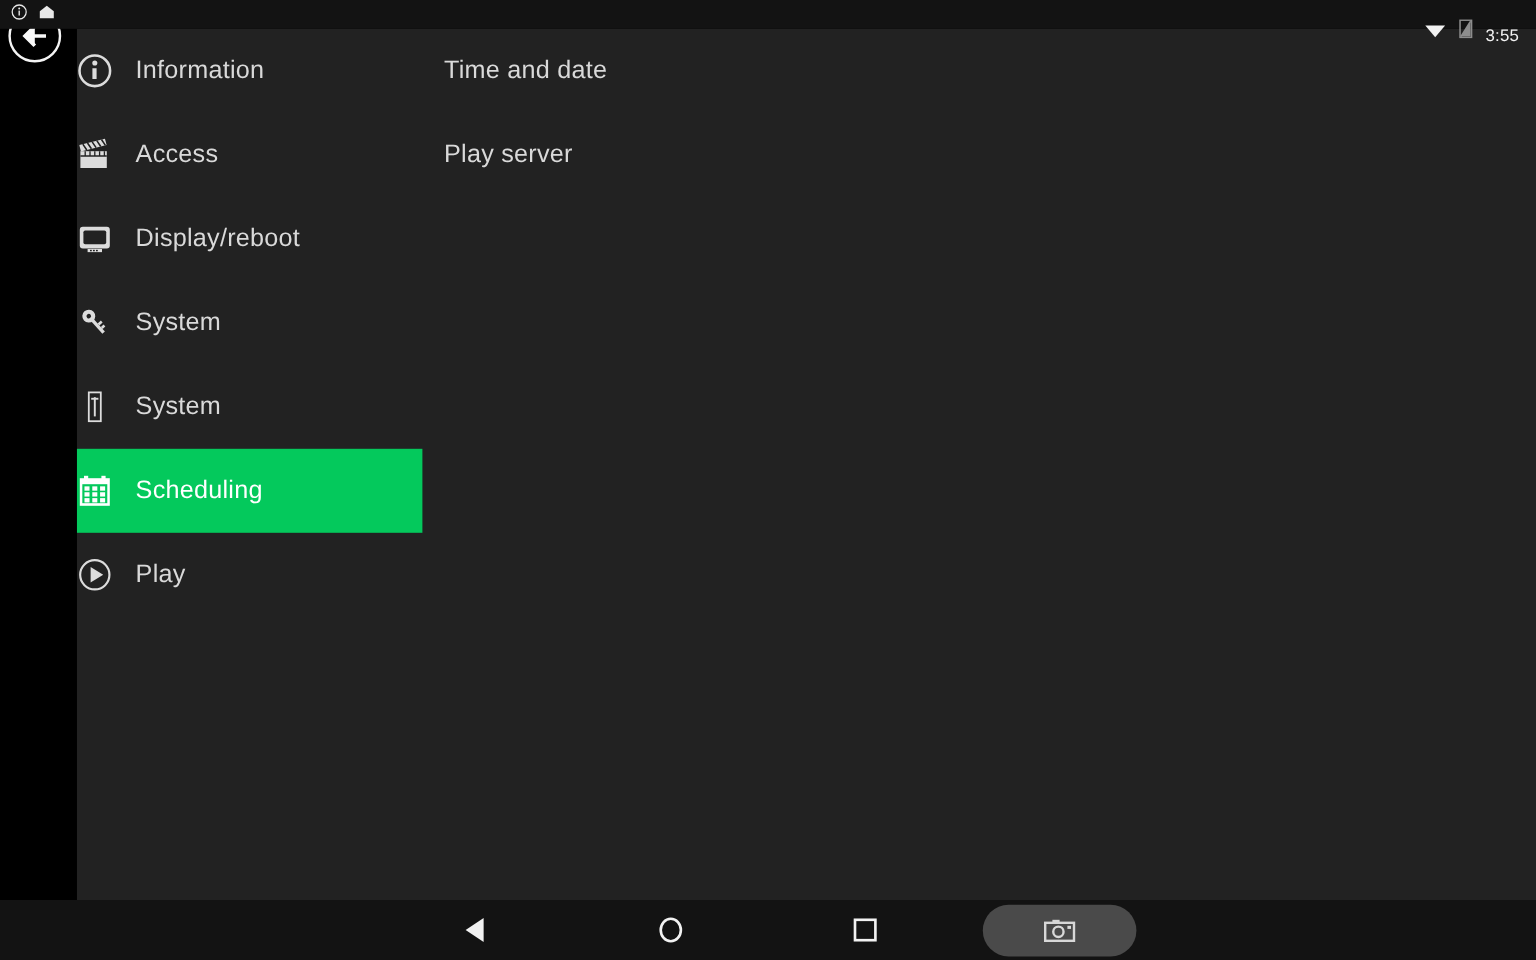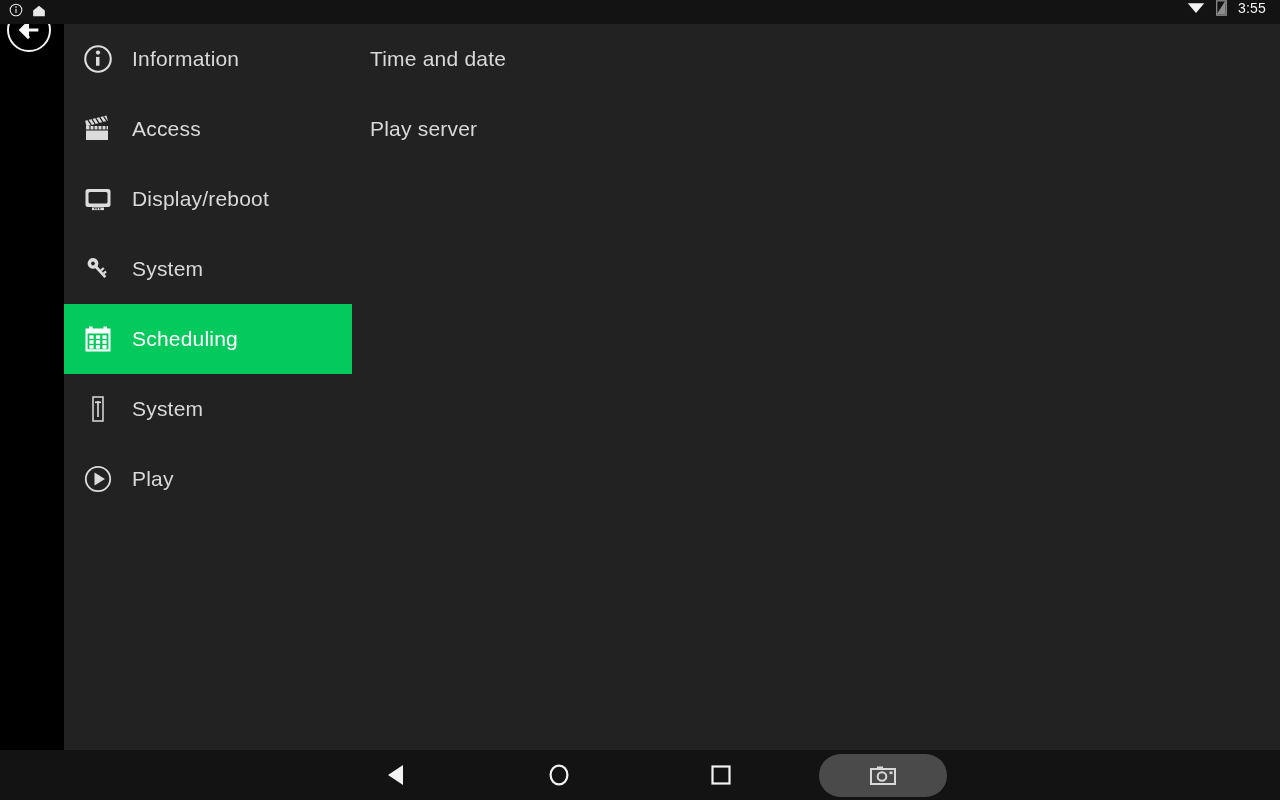--- a/index.html
+++ b/index.html
@@ -10,21 +10,21 @@
     overflow:hidden;
   }
   #screen { position:relative; width:1280px; height:800px; background:#000; }
 
   
   .statusbar {
     position:absolute; left:0; top:0; width:1280px; height:24px;
     background:#131313; z-index:30;
   }
   .sb-left { position:absolute; left:9px; top:0; height:24px; display:flex; align-items:center; gap:9px; }
-  .sb-right { position:absolute; right:14px; top:0; height:37px; display:flex; align-items:flex-start; gap:10px; }
+  .sb-right { position:absolute; right:14px; top:0; height:37px; display:flex; align-items:flex-end; gap:10px; }
   .sb-clock { color:#f2f2f2; font-size:14px; letter-spacing:.2px; }
 
   
   .rail {
     position:absolute; left:0; top:0; width:64px; height:750px;
     background:#000; z-index:20;
   }
   .back-btn {
     position:absolute; left:7px; top:8px; width:44px; height:44px;
     border:2px solid #f4f4f4; border-radius:50%;
@@ -35,21 +35,21 @@
   
   .content {
     position:absolute; left:64px; top:24px; width:1216px; height:726px;
     background:#222222;
   }
 
   
   .menu { position:absolute; left:0; top:0; width:288px; }
   .menu-item {
     position:relative; height:70px; display:flex; align-items:center;
-    padding-left:19px; gap:19px;
+    gap:19px;
   }
   .menu-item .label {
     font-size:21px; color:#d9d9d9; font-weight:300; letter-spacing:.2px;
     white-space:nowrap;
   }
   .menu-item.selected { background:#04C95C; }
   .menu-item.selected .label { color:#ffffff; }
   .ico { width:30px; height:30px; flex:0 0 30px; display:block; }
 
   
@@ -167,20 +167,31 @@
       <div class="menu-item">
         <span class="ico">
           <svg width="30" height="30" viewBox="0 0 30 30">
             <g transform="rotate(-42 15 15)">
               <circle cx="15" cy="7.5" r="5.4" fill="#dcdcdc"></circle>
               <circle cx="15" cy="7.5" r="1.9" fill="#222"></circle>
               <rect x="13.6" y="12" width="2.8" height="14" fill="#dcdcdc"></rect>
               <rect x="16.4" y="17" width="3.6" height="2.2" fill="#dcdcdc"></rect>
               <rect x="16.4" y="21" width="3" height="2.2" fill="#dcdcdc"></rect>
             </g>
+          </svg>
+        </span>
+        <span class="label">System</span>
+      </div>
+
+      <div class="menu-item">
+        <span class="ico">
+          <svg width="30" height="30" viewBox="0 0 30 30">
+            <rect x="10" y="3" width="10" height="24" fill="none" stroke="#dcdcdc" stroke-width="1.5"></rect>
+            <rect x="14.2" y="7" width="1.6" height="16" fill="#dcdcdc"></rect>
+            <rect x="12" y="7.5" width="6" height="1.6" fill="#dcdcdc"></rect>
           </svg>
         </span>
         <span class="label">System</span>
       </div>
 
       <div class="menu-item selected">
         <span class="ico">
           <svg width="30" height="30" viewBox="0 0 30 30">
             <rect x="6" y="2.5" width="3.5" height="4" fill="#ffffff"></rect>
             <rect x="20.5" y="2.5" width="3.5" height="4" fill="#ffffff"></rect>
@@ -198,31 +209,20 @@
               <rect x="19.4" y="21.1" width="4.2" height="3.6"></rect>
             </g>
           </svg>
         </span>
         <span class="label">Scheduling</span>
       </div>
 
       <div class="menu-item">
         <span class="ico">
           <svg width="30" height="30" viewBox="0 0 30 30">
-            <rect x="10" y="3" width="10" height="24" fill="none" stroke="#dcdcdc" stroke-width="1.5"></rect>
-            <rect x="14.2" y="7" width="1.6" height="16" fill="#dcdcdc"></rect>
-            <rect x="12" y="7.5" width="6" height="1.6" fill="#dcdcdc"></rect>
-          </svg>
-        </span>
-        <span class="label">System</span>
-      </div>
-
-      <div class="menu-item">
-        <span class="ico">
-          <svg width="30" height="30" viewBox="0 0 30 30">
             <circle cx="15" cy="15" r="12.2" fill="none" stroke="#dcdcdc" stroke-width="1.8"></circle>
             <path d="M11.5 8.6 L22 15 L11.5 21.4 Z" fill="#dcdcdc"></path>
           </svg>
         </span>
         <span class="label">Play</span>
       </div>
 
     </div>
 
     <div class="settings">

